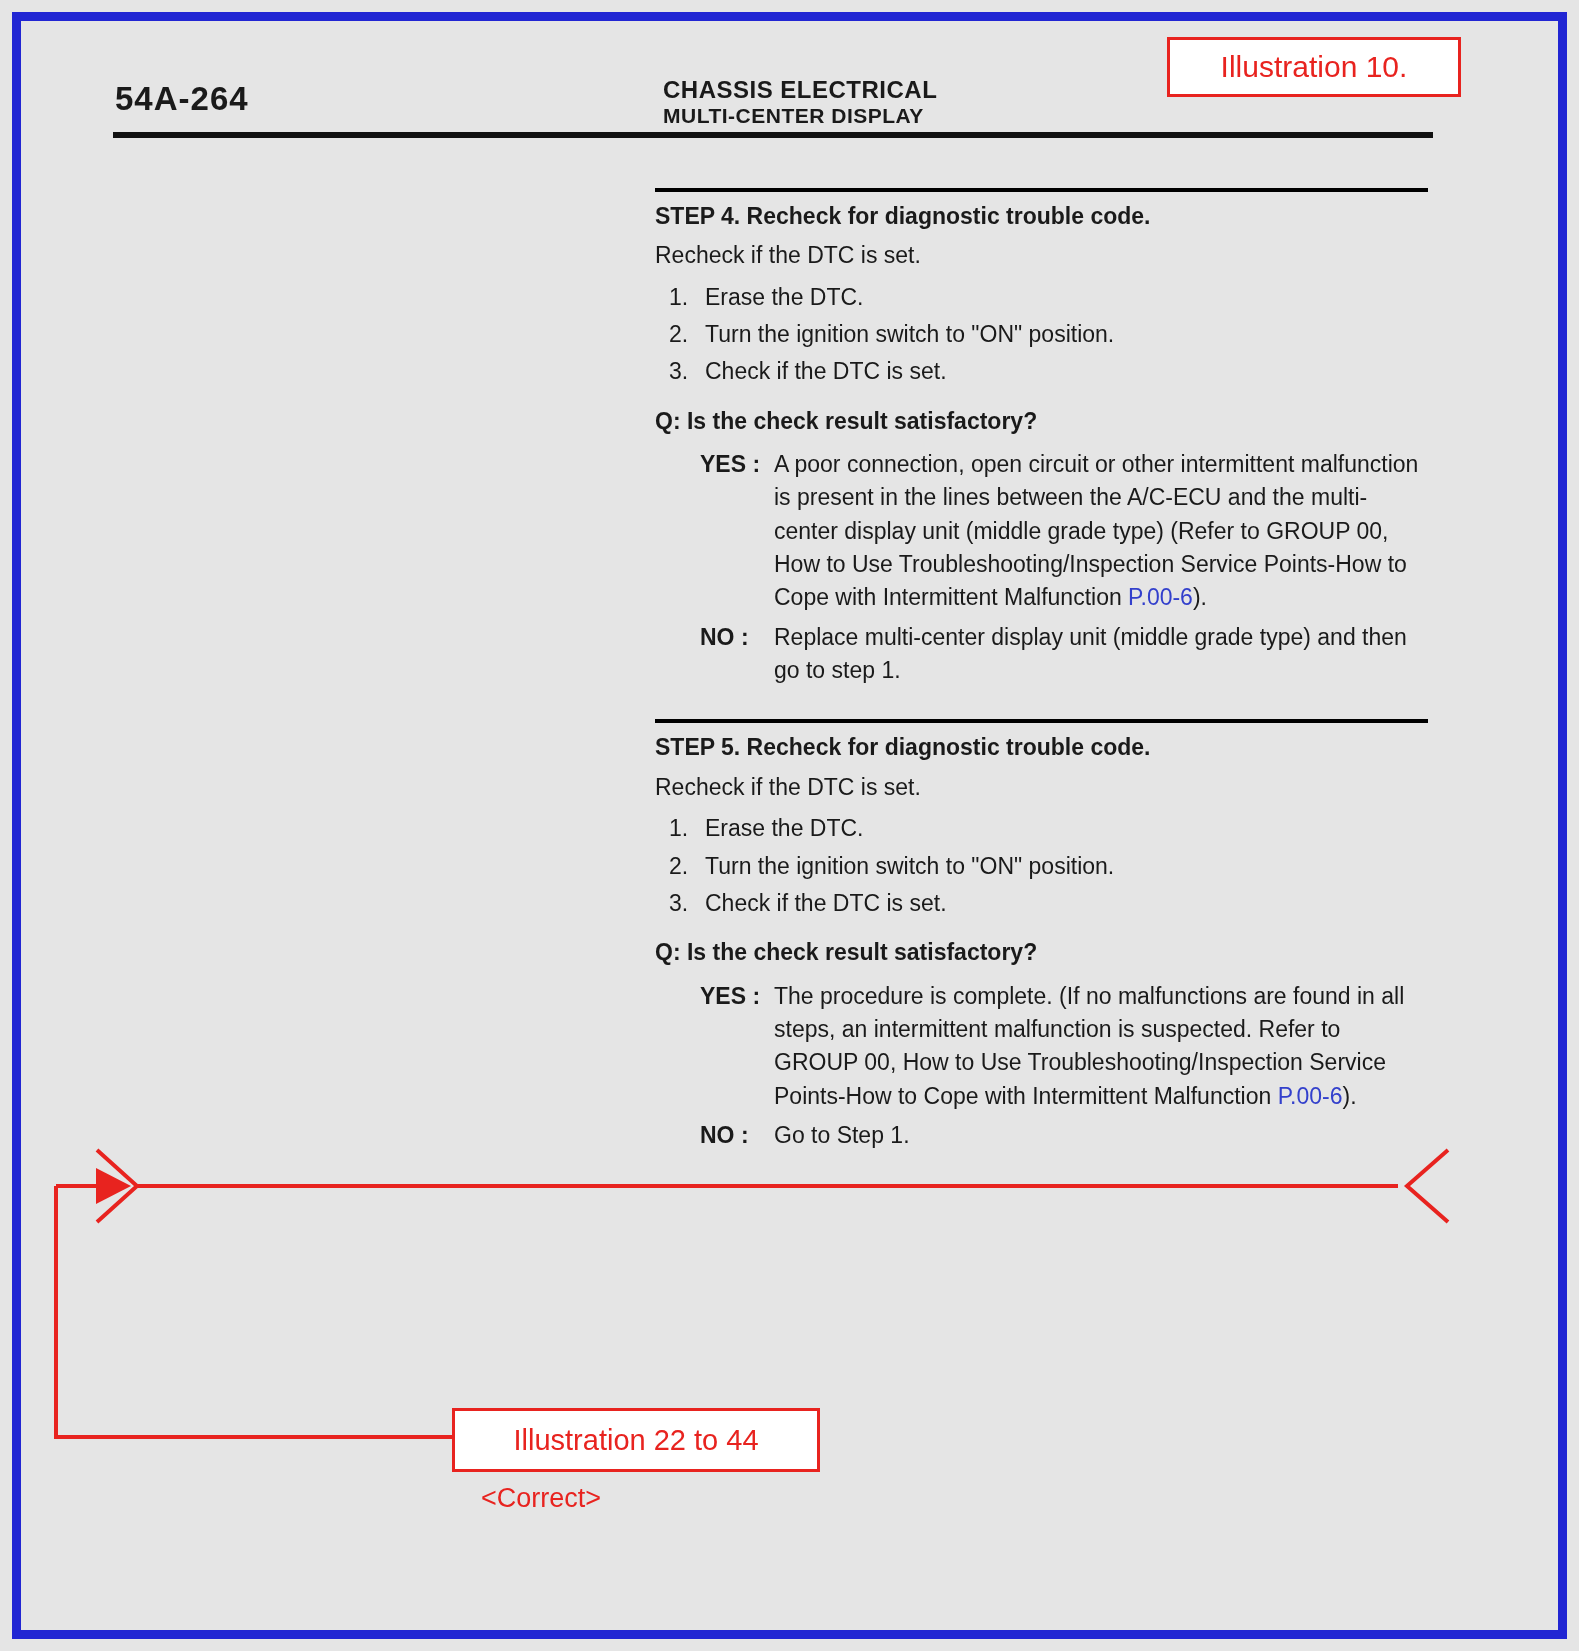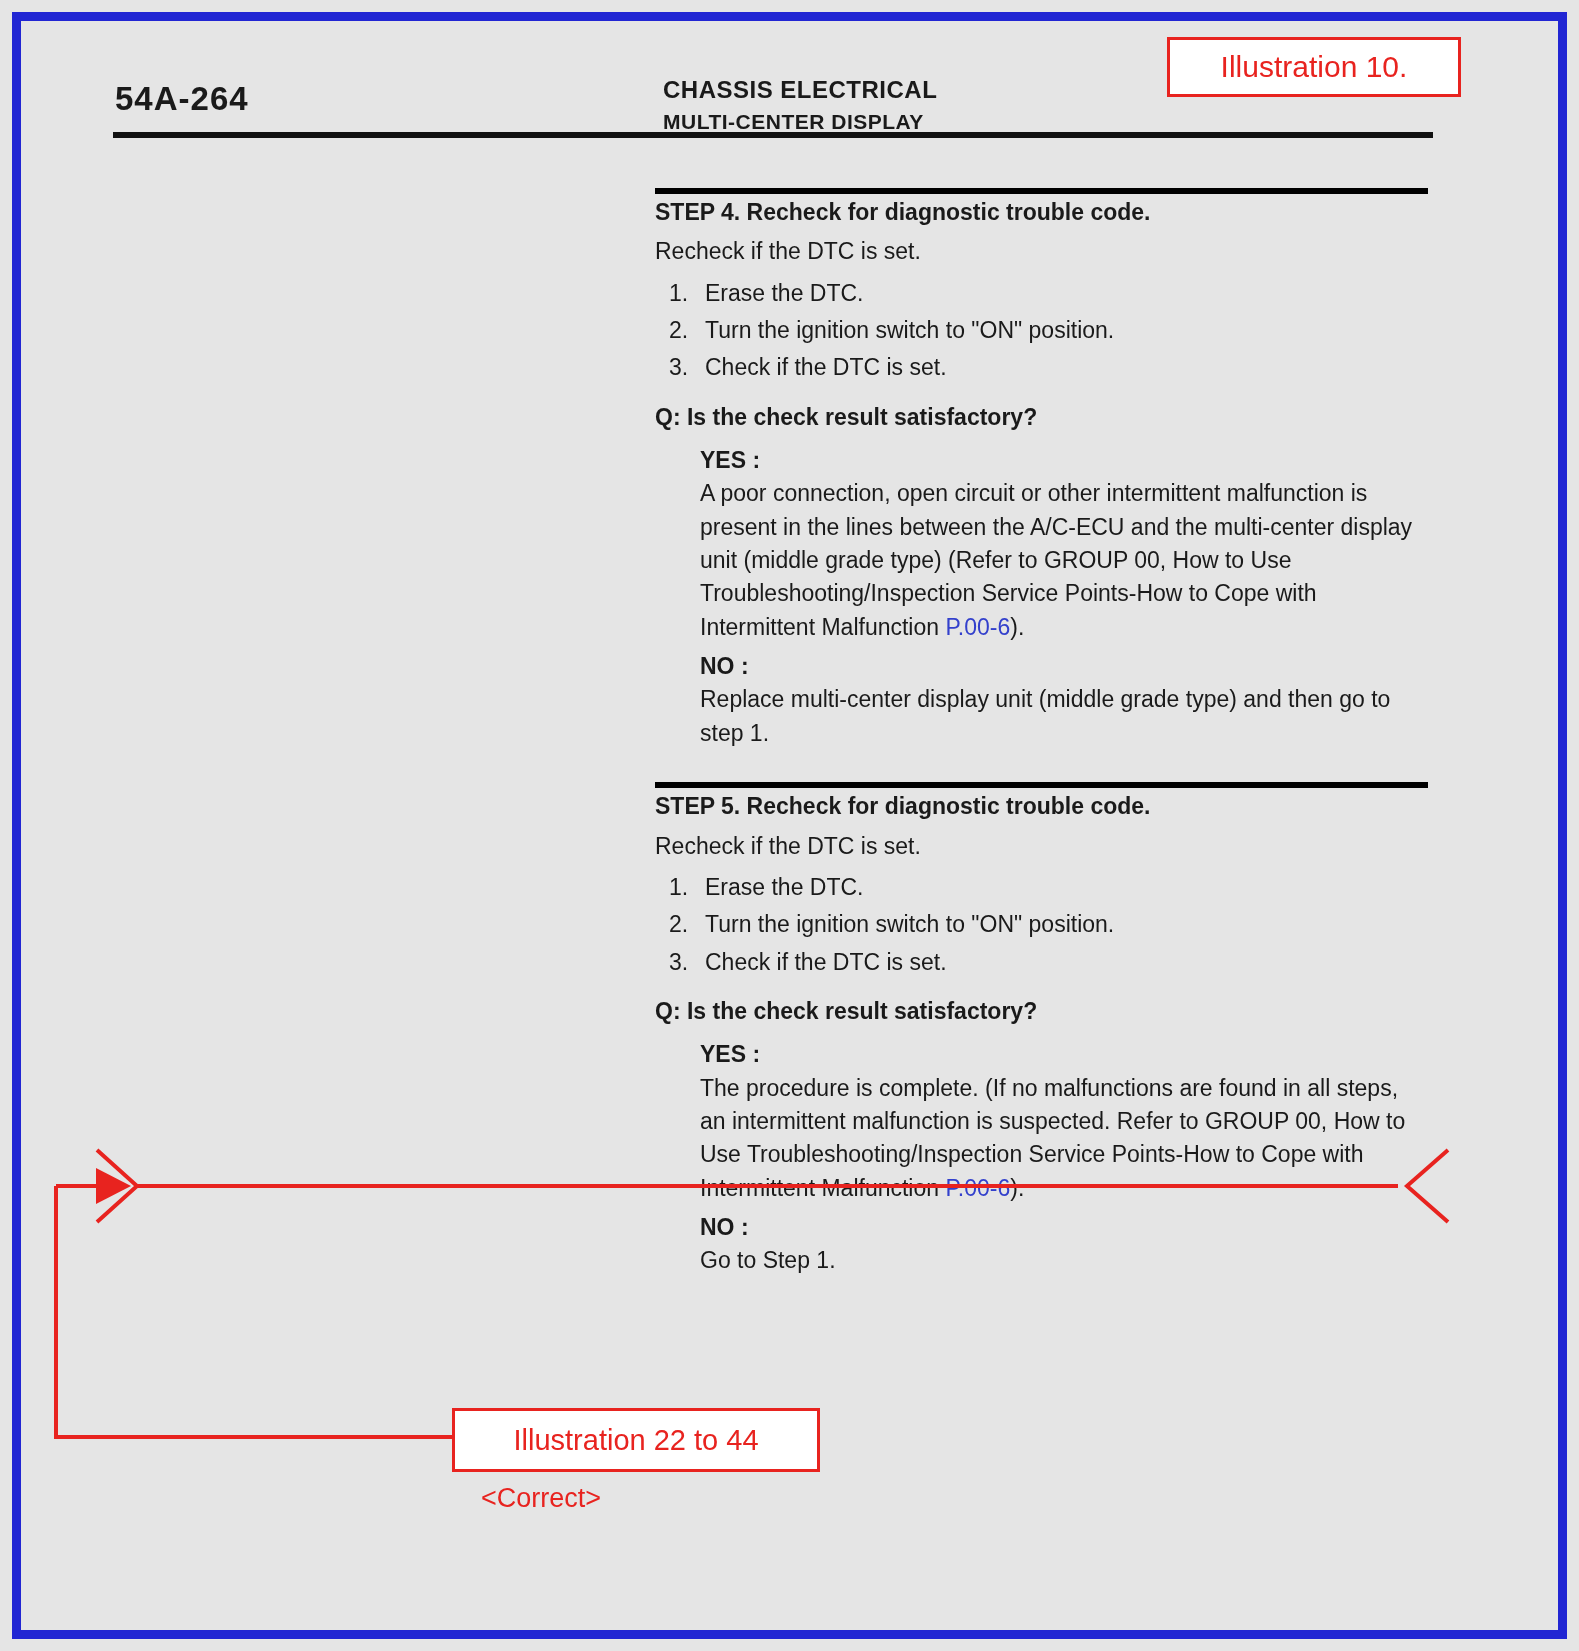--- a/index.html
+++ b/index.html
@@ -16,38 +16,38 @@
     border:9px solid #2126d3;
     pointer-events:none;
   }
   
   .page-number {
     position:absolute; left:115px; top:80px;
     font-size:33px; font-weight:bold; letter-spacing:1px;
   }
   .header-titles { position:absolute; left:663px; top:76px; }
   .header-titles .h1 { font-size:24px; font-weight:bold; letter-spacing:0.5px; }
-  .header-titles .h2 { font-size:21px; font-weight:bold; margin-top:6px; letter-spacing:0.5px; }
+  .header-titles .h2 { font-size:21px; font-weight:bold; letter-spacing:0.5px; }
   .header-rule {
     position:absolute; left:113px; top:132px;
     width:1320px; height:6px; background:#111;
   }
   
   .content {
     position:absolute; left:655px; top:188px; width:773px;
     font-size:23px; line-height:1.45;
   }
-  .step { border-top:6px solid #000000; padding-top:0; margin-bottom:32px; }
+  .step { border-top:4px solid #000000; padding-top:6px; margin-bottom:32px; }
   .step-title { font-size:23px; font-weight:bold; margin:2px 0 6px 0; }
   .step-intro { margin:0 0 8px 0; }
   .num-list { margin:0; }
   .num-item { display:flex; gap:12px; padding-left:14px; margin:4px 0; }
   .num-item .num { min-width:24px; }
   .question { font-weight:bold; margin:16px 0 10px 0; }
-  .answer { display:flex; padding-left:45px; margin:6px 0;flex-direction:column; }
+  .answer { display:flex; padding-left:45px; margin:6px 0; }
   .answer .ans-label { font-weight:bold; min-width:74px; flex:0 0 auto; }
   .answer .ans-text { flex:1; }
   .ref-link { color:#3340cc; text-decoration:none; cursor:pointer; }
   
   .red-annot-svg { position:absolute; left:0; top:0; pointer-events:none; }
   .annot-box {
     position:absolute;
     border:3px solid #e8231f;
     color:#e8231f;
     display:flex; align-items:center; justify-content:center;

